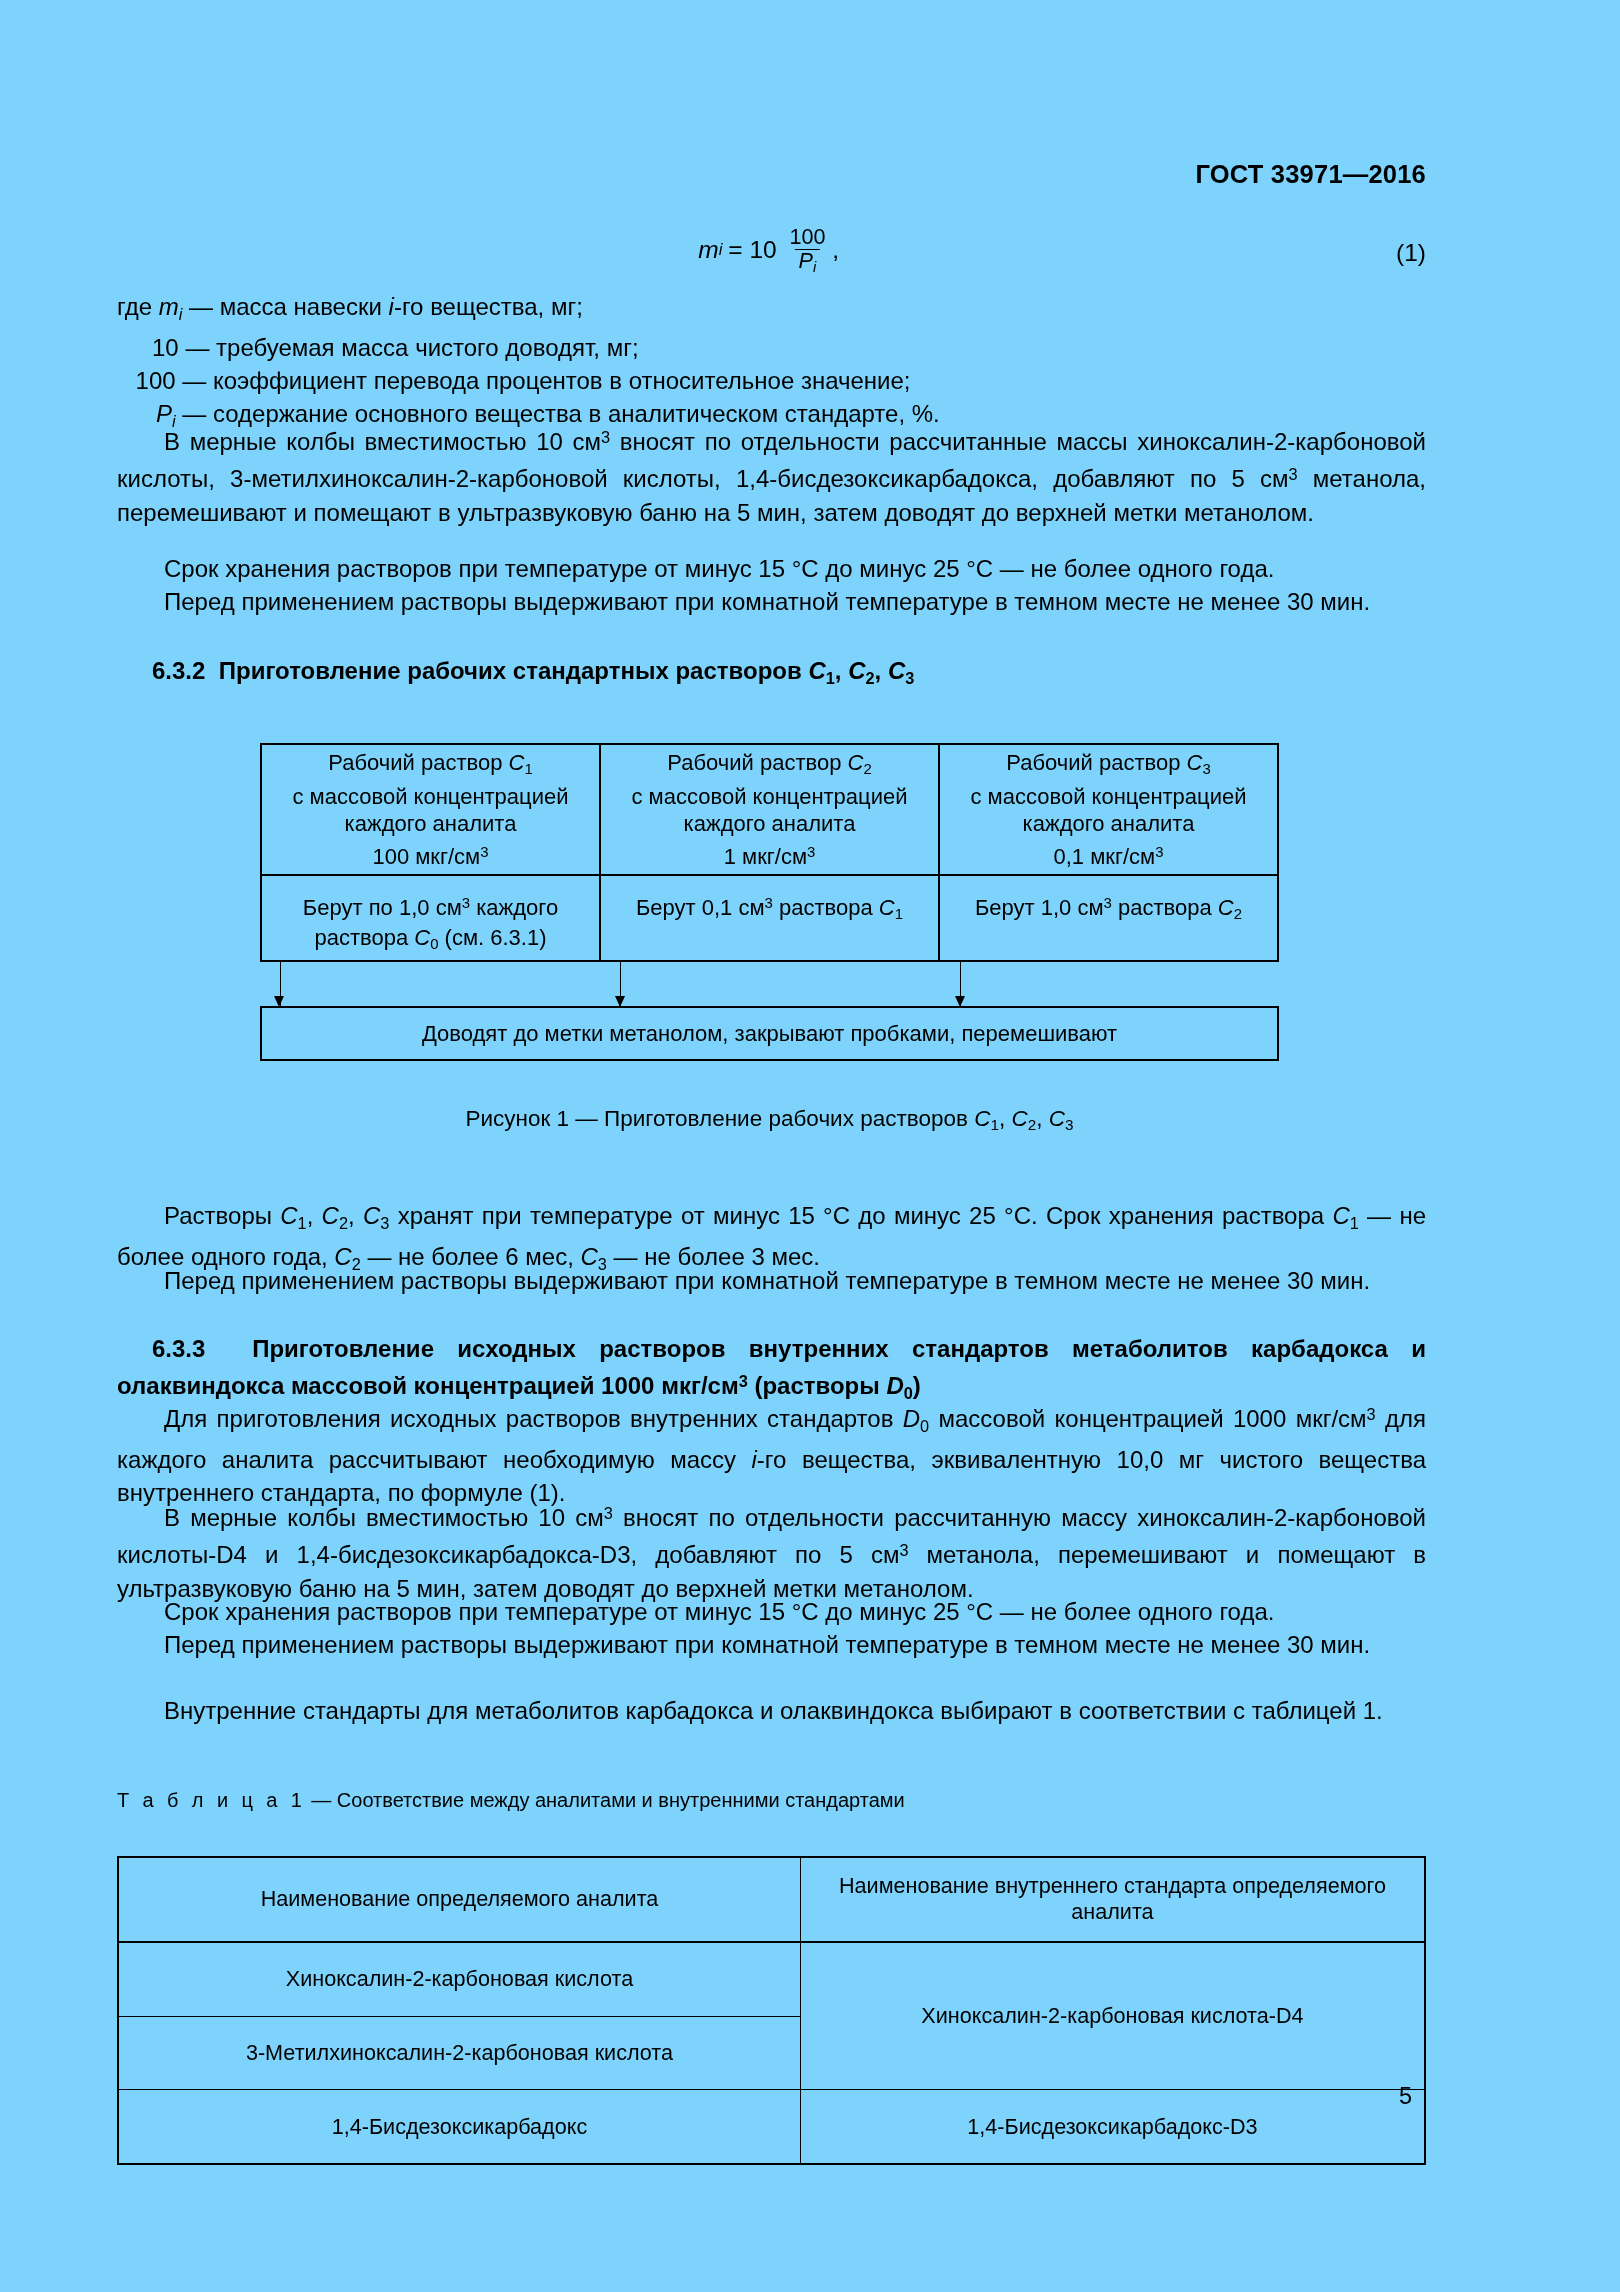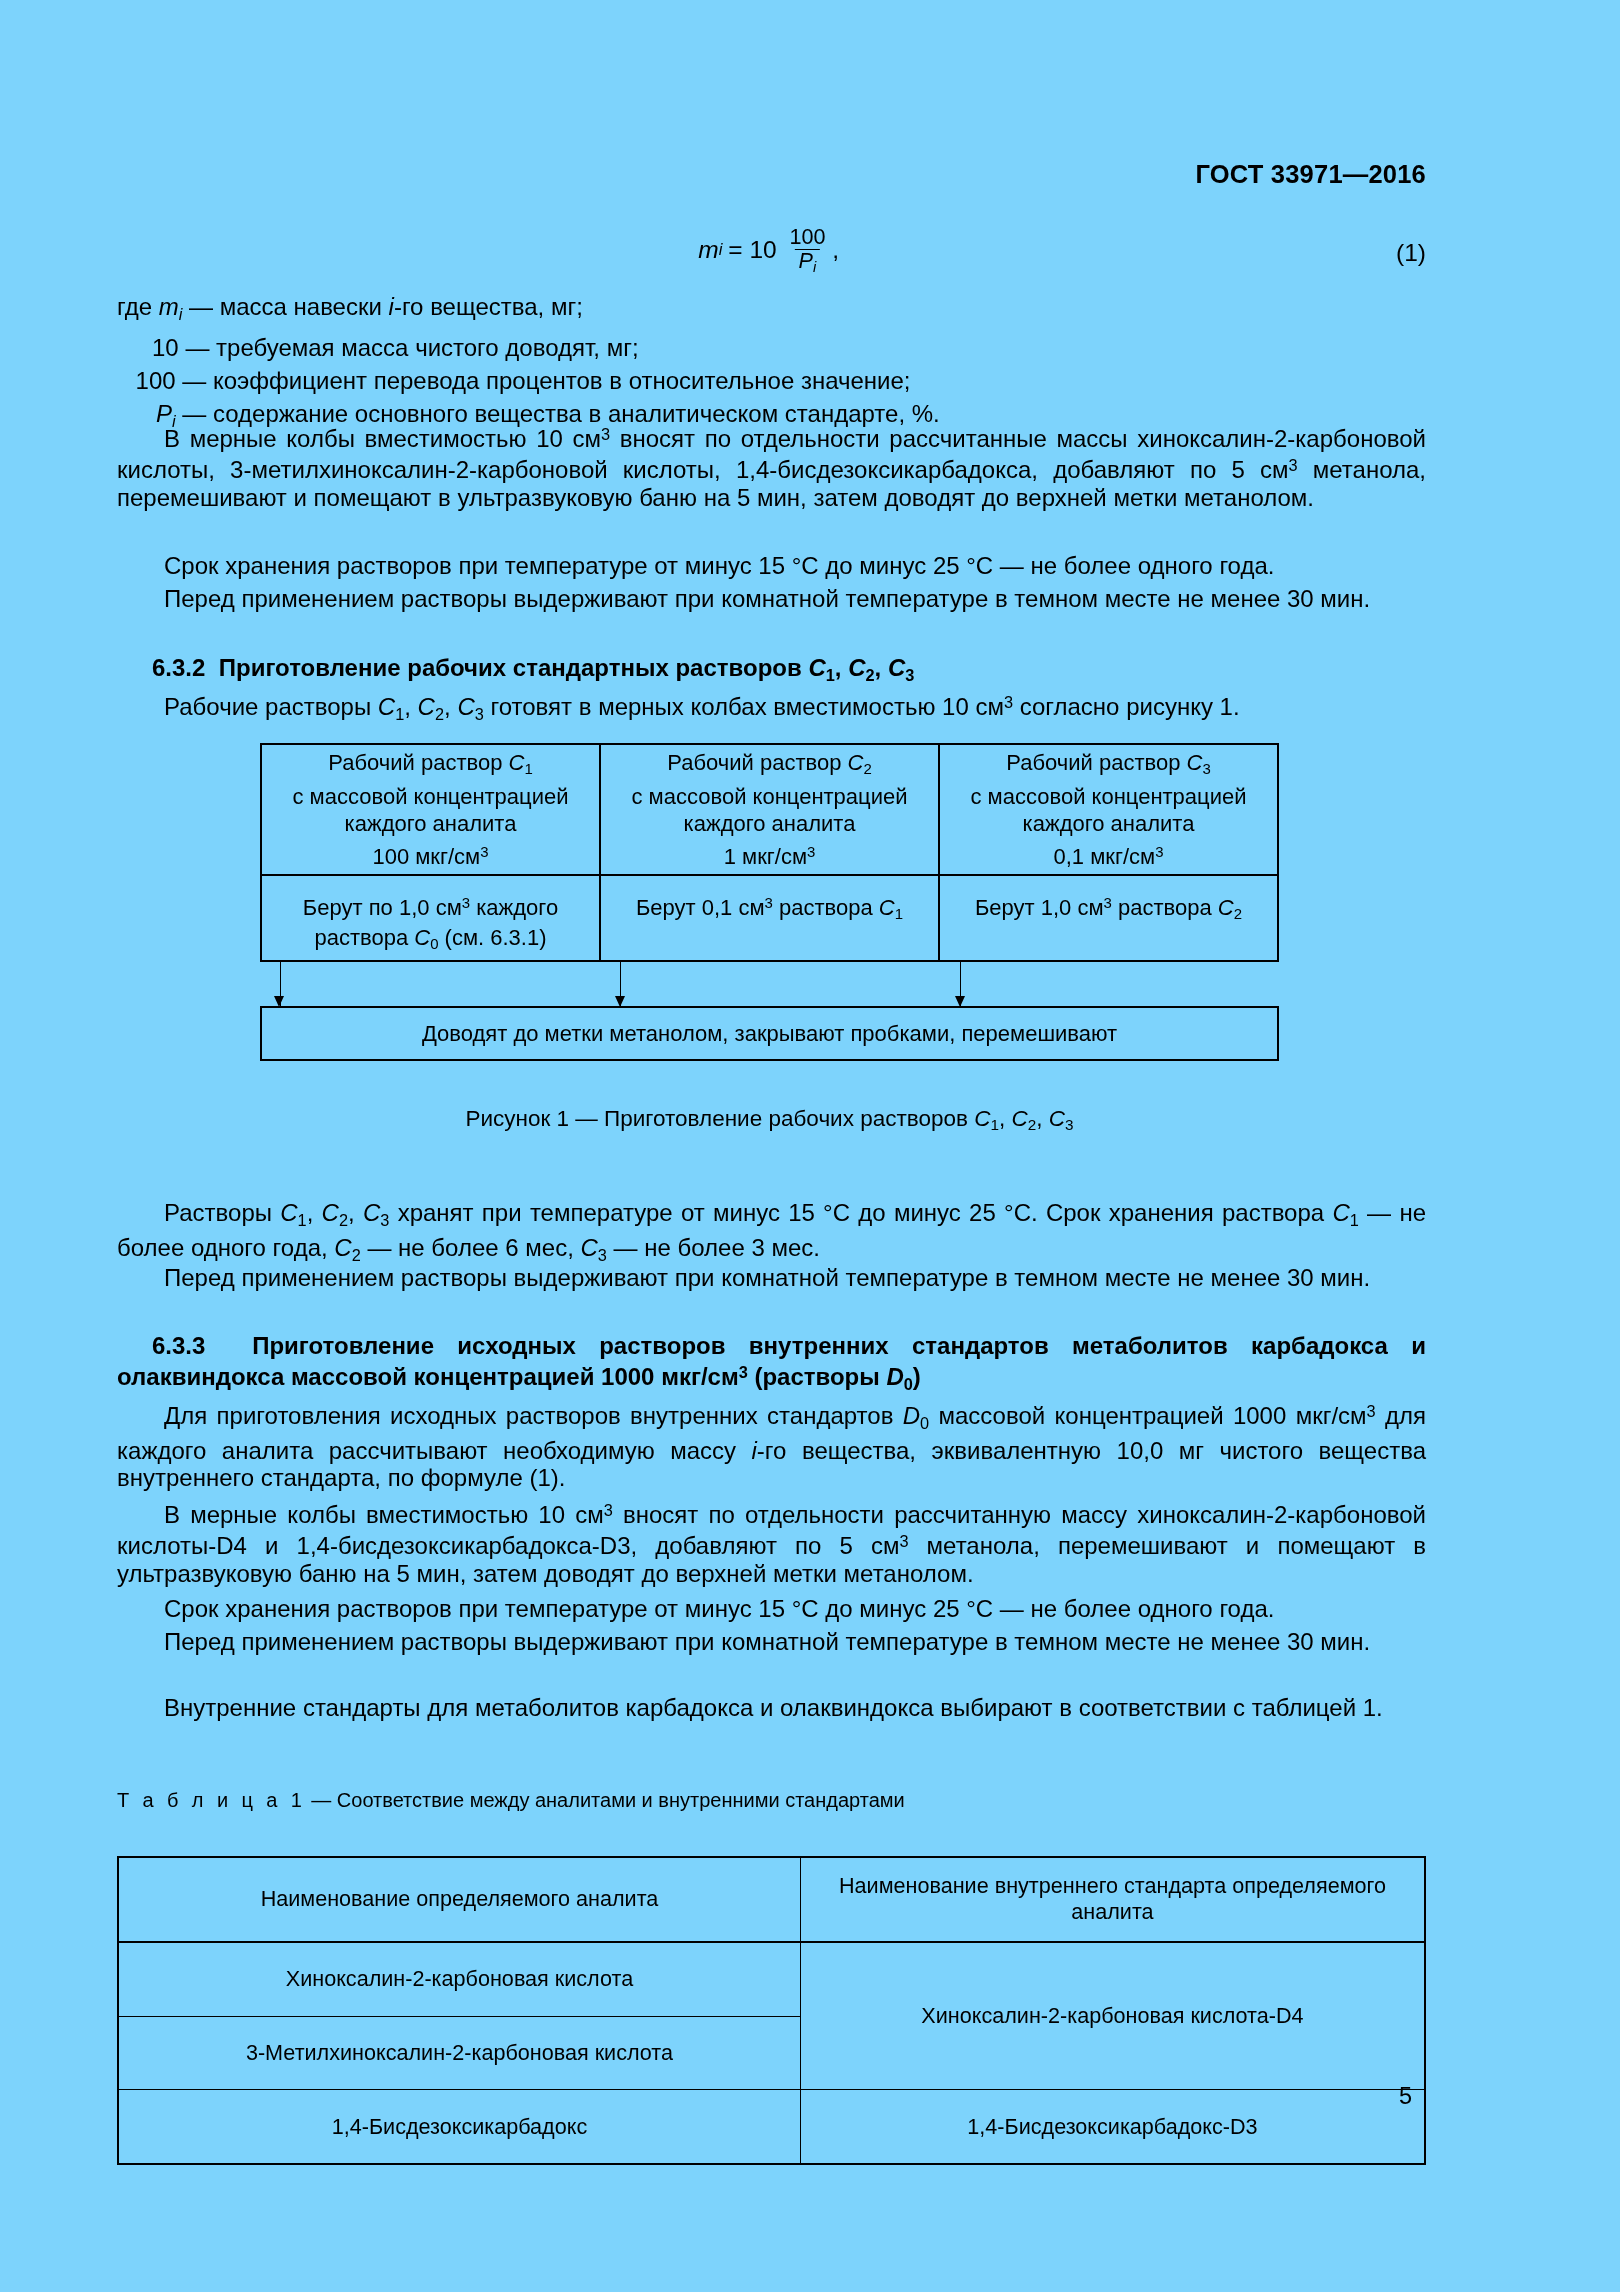--- a/index.html
+++ b/index.html
@@ -77,21 +77,21 @@
     top: 13.7px;
     font-size: 24.5px;
   }
 
   
   .txt {
     position: absolute;
     left: 117px;
     width: 1309px;
     font-size: 24px;
-    line-height: 27px;
+    line-height: 33px;
   }
   .just { text-align: justify; text-align-last: left; }
   .just-full { text-align: justify; }
   .ind { text-indent: 47px; }
   .bold { font-weight: bold; }
   .ital { font-style: italic; }
   sub.s { font-size: 0.68em; vertical-align: -0.28em; font-style: italic; }
   sub.sn { font-size: 0.68em; vertical-align: -0.28em; font-style: normal; }
   sup.s { font-size: 0.68em; vertical-align: 0.45em; }
 
@@ -277,23 +277,20 @@
 
   <div class="txt just ind" style="top:552px;">Срок хранения растворов при температуре от минус 15 °С до минус 25 °С — не более одного года.</div>
 
   <div class="txt just ind" style="top:585px;">Перед применением растворы выдерживают при комнатной температуре в темном месте не менее 30 мин.</div>
 
   <div class="txt bold" style="top:654px; text-indent:35px;">
     <span>6.3.2</span>&nbsp;
     <span>Приготовление рабочих стандартных растворов </span><span class="ital">C</span><sub class="sn">1</sub><span>, </span><span class="ital">C</span><sub class="sn">2</sub><span>, </span><span class="ital">C</span><sub class="sn">3</sub>
   </div>
 
-  <div class="txt" style="top:689px; text-indent:47px;">
-    <span>Рабочие растворы </span><span class="ital">C</span><sub class="sn">1</sub><span>, </span><span class="ital">C</span><sub class="sn">2</sub><span>, </span><span class="ital">C</span><sub class="sn">3</sub><span> готовят в мерных колбах вместимостью 10 см</span><sup class="s">3</sup><span> согласно рисунку 1.</span>
-  </div>
 
   <div class="flow">
     <div class="flow-grid">
 
       <div class="flow-col">
         <div class="flow-cell-top">
           <div><span>Рабочий раствор </span><span class="ital">C</span><sub class="sn">1</sub></div>
           <div>с массовой концентрацией</div>
           <div>каждого аналита</div>
           <div><span>100 мкг/см</span><sup class="s">3</sup></div>

